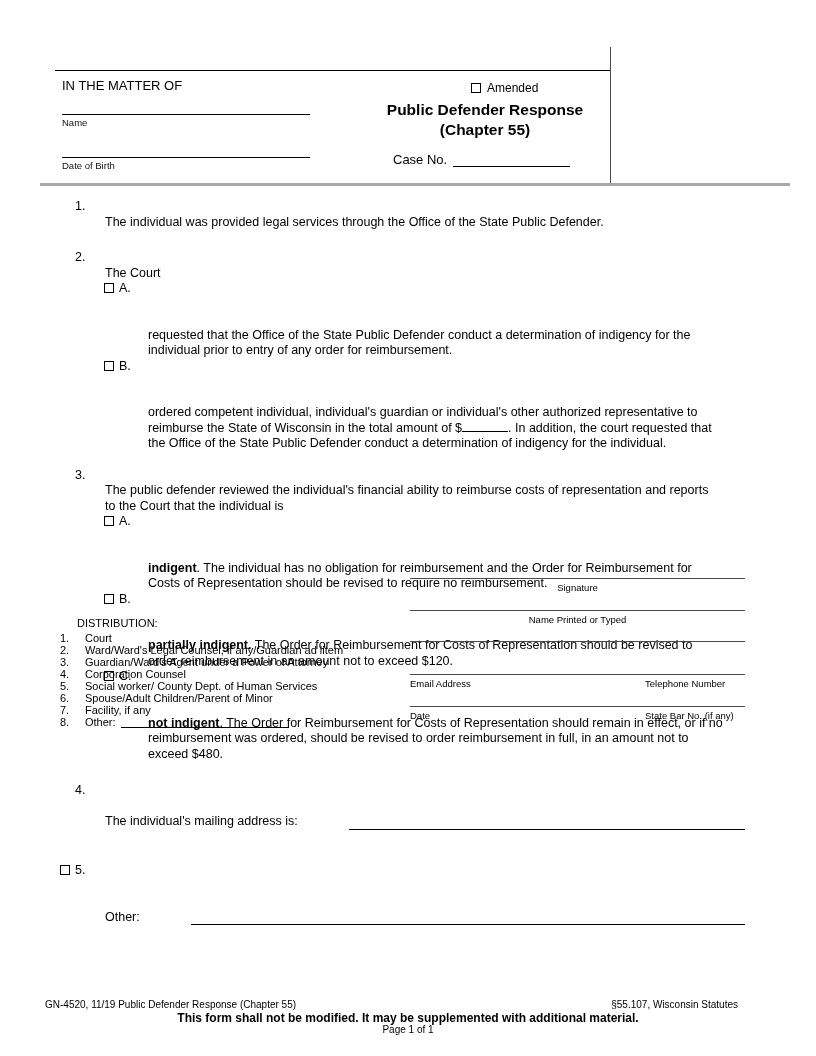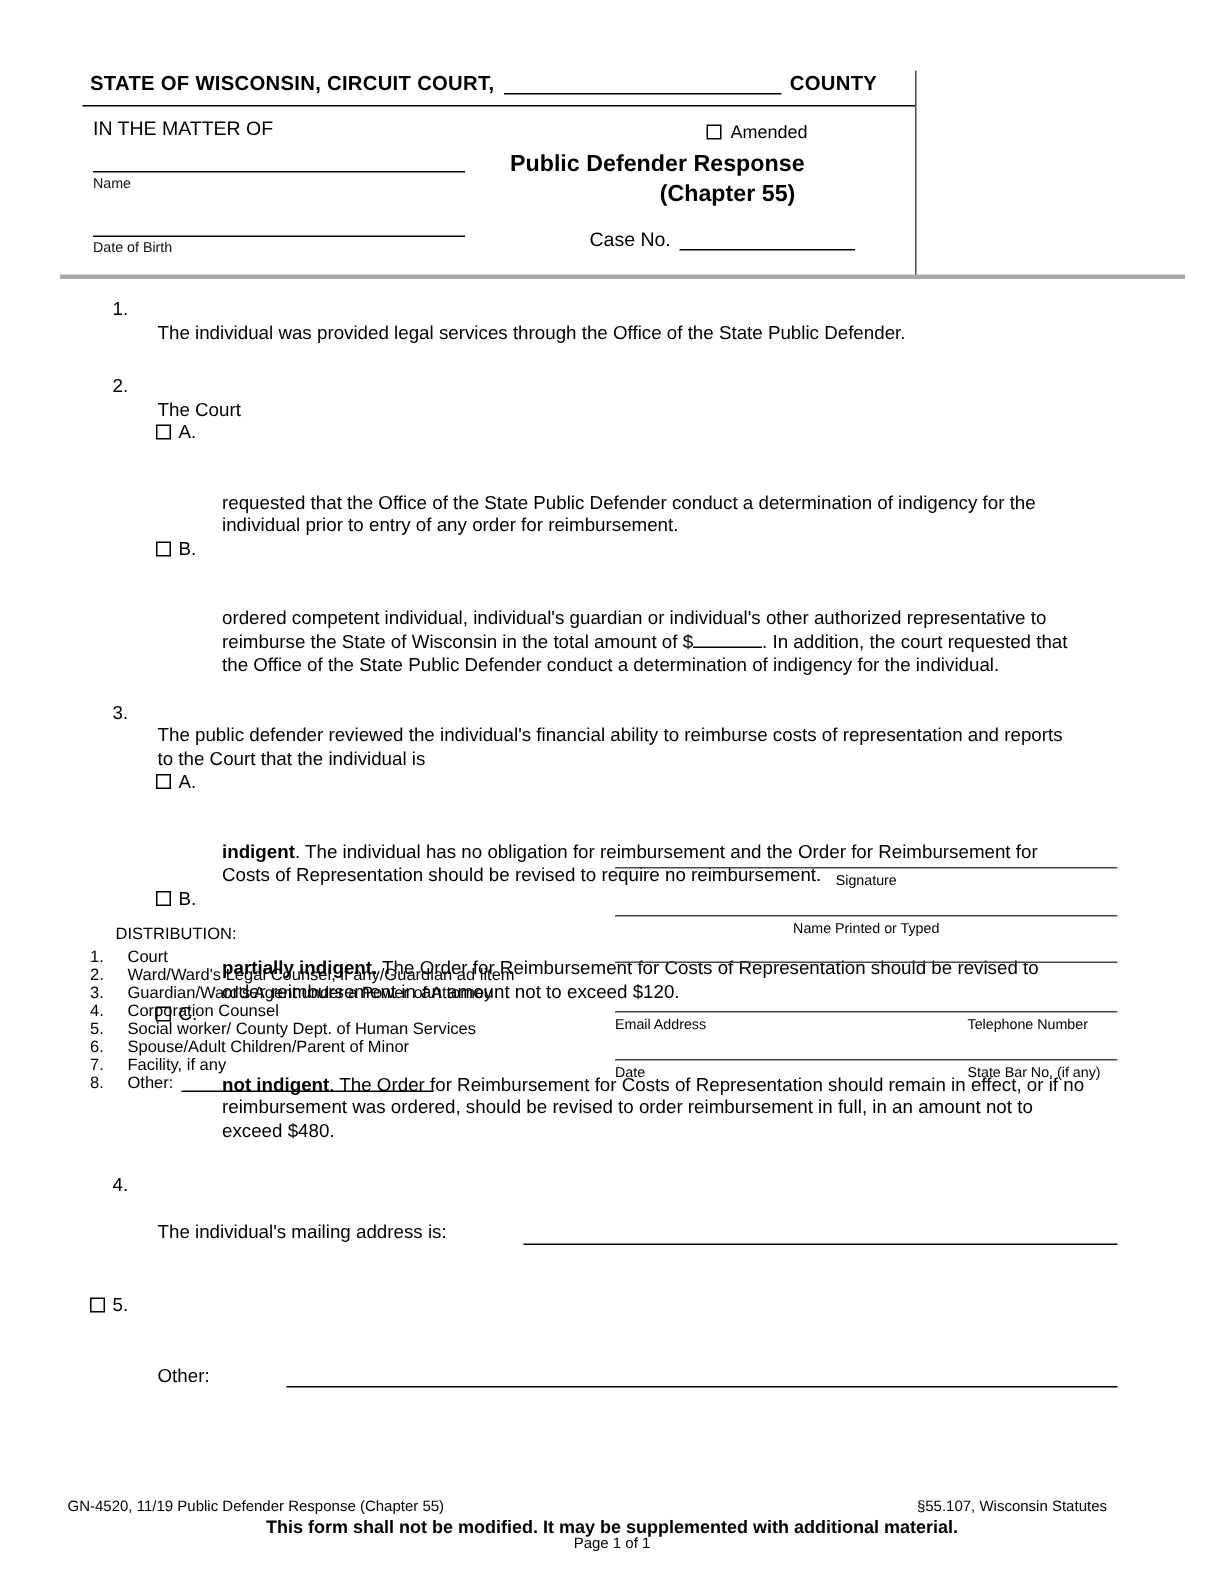--- a/index.html
+++ b/index.html
@@ -18,21 +18,21 @@
   .header-rule { position:absolute; left:55px; top:70px; width:555px; border-top:1.6px solid #000; }
   .header-vline { position:absolute; left:610px; top:47px; height:139px; border-left:1.4px solid #4a4a4a; }
   .matter-label { position:absolute; left:62px; top:78px; font-size:13px; }
   .fill-rule { position:absolute; border-top:1px solid #000; }
   .name-rule { left:62px; top:114px; width:248px; }
   .dob-rule  { left:62px; top:157px; width:248px; }
   .small-label { position:absolute; font-size:9.5px; color:#111; }
   .name-label { left:62px; top:117px; }
   .dob-label  { left:62px; top:160px; }
   .amended-row { position:absolute; left:445px; top:81px; display:flex; align-items:center; gap:6px; font-size:12px;padding-left:26px; }
-  .form-title    { position:absolute; left:340px; top:101px; width:290px; text-align:left; font-weight:bold; font-size:15.5px; }
+  .form-title    { position:absolute; left:340px; top:101px; width:290px; text-align:center; font-weight:bold; font-size:15.5px; }
   .form-subtitle { position:absolute; left:340px; top:121px; width:290px; text-align:center; font-weight:bold; font-size:15.5px; }
   .case-row { position:absolute; left:393px; top:152px; display:flex; align-items:flex-end; font-size:13px; }
   .case-blank { display:inline-block; width:117px; height:14px; border-bottom:1px solid #000; margin-left:6px; }
   .thick-rule { position:absolute; left:40px; top:183px; width:750px; height:3px; background:#a8a8a8; }
   
   .cb { display:inline-block; width:10px; height:10px; border:1.2px solid #000; background:#fff; flex:none; }
   
   .body { position:absolute; left:0; top:199px; width:816px; line-height:15.5px; }
   .item { position:relative; padding-left:105px; padding-right:10px; white-space:pre-line; }
   .item > .num { position:absolute; left:75px; top:0; white-space:normal; }
@@ -63,25 +63,20 @@
   .footer-left  { position:absolute; left:45px;  top:999px; font-size:10px; }
   .footer-right { position:absolute; right:78px; top:999px; font-size:10px; }
   .footer-notice { position:absolute; left:0; top:1011px; width:816px; text-align:center; font-weight:bold; font-size:12px; }
   .footer-page   { position:absolute; left:0; top:1024px; width:816px; text-align:center; font-size:10px; }
 </style>
 </head>
 <body>
 
 <div class="page">
 
-  <div class="court-row">
-    <span>STATE OF WISCONSIN, CIRCUIT COURT,</span>
-    <span class="county-blank"></span>
-    <span>COUNTY</span>
-  </div>
   <div class="header-rule"></div>
   <div class="header-vline"></div>
 
   <div class="matter-label">IN THE MATTER OF</div>
 
   <div class="fill-rule name-rule"></div>
   <div class="small-label name-label">Name</div>
 
   <div class="fill-rule dob-rule"></div>
   <div class="small-label dob-label">Date of Birth</div>

